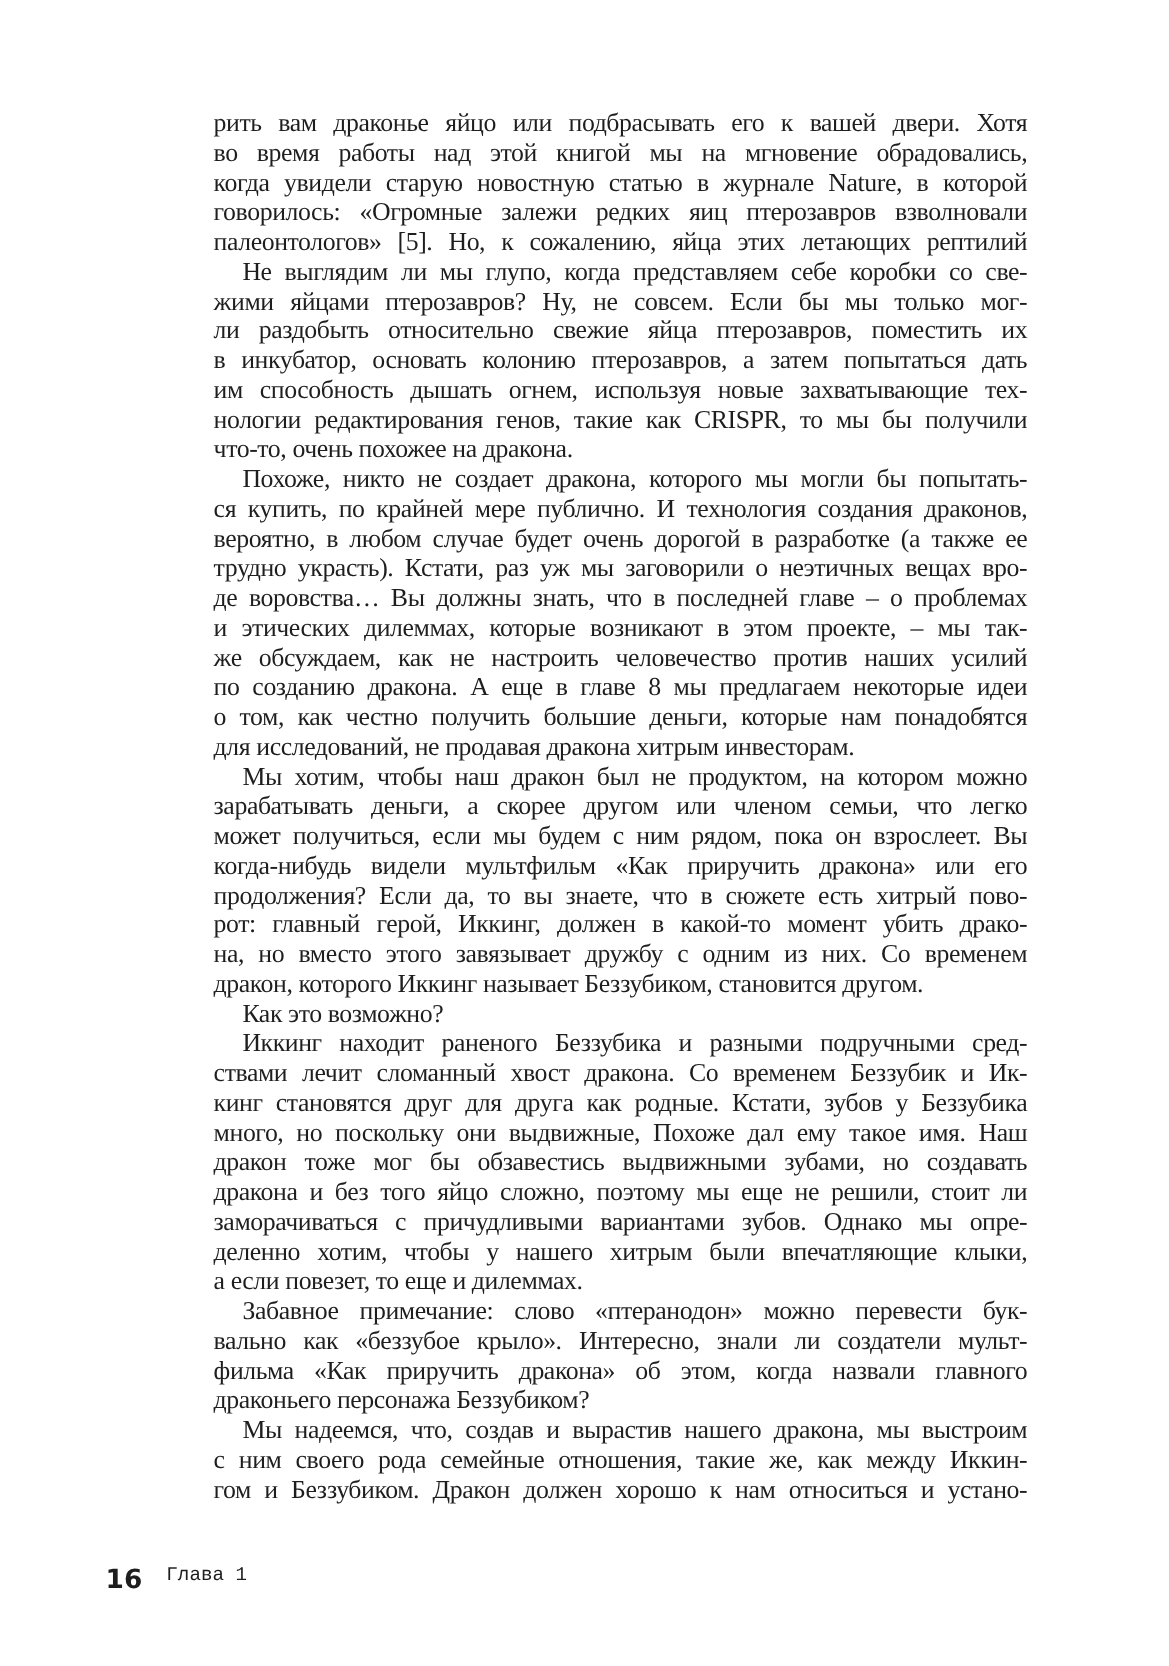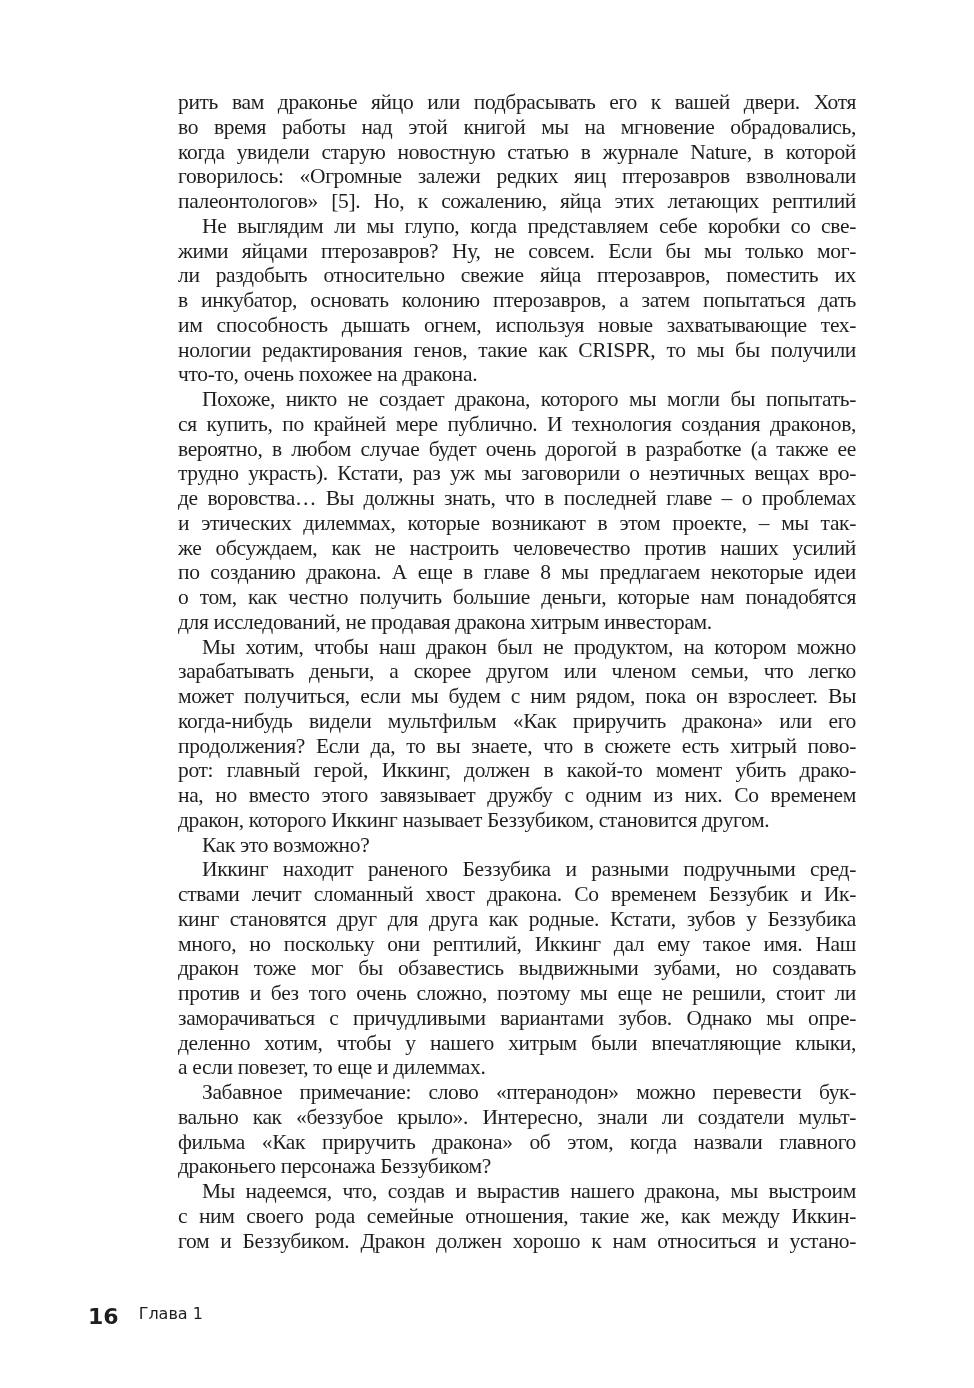--- a/index.html
+++ b/index.html
@@ -16,21 +16,21 @@
     text-align: justify; text-align-last: justify; overflow: visible;
   }
   .line.last { text-align-last: left; }
   .line.indent { padding-left: 24px; }
   .footer {
     position: absolute; left: 88px; top: 1304px;
     font-family: "DejaVu Sans", "Liberation Sans", sans-serif;
     color: #1e1e1e; display: flex; align-items: flex-start;
   }
   .page-num { font-size: 22px; font-weight: bold; margin-right: 20px; }
-  .chapter { font-size: 16px; }
+  .chapter { font-size: 16px; font-family: Liberation Mono, monospace; }
 </style>
 </head>
 <body>
 
 <div class="page">
   <div class="text-block" id="text-block">
       <div>
         <span class="line">рить вам драконье яйцо или подбрасывать его к вашей двери. Хотя</span>
         <span class="line">во время работы над этой книгой мы на мгновение обрадовались,</span>
         <span class="line">когда увидели старую новостную статью в журнале Nature, в которой</span>
@@ -68,23 +68,23 @@
         <span class="line">на, но вместо этого завязывает дружбу с одним из них. Со временем</span>
         <span class="line last">дракон, которого Иккинг называет Беззубиком, становится другом.</span>
       </div>
       <div>
         <span class="line indent last">Как это возможно?</span>
       </div>
       <div>
         <span class="line indent">Иккинг находит раненого Беззубика и разными подручными сред-</span>
         <span class="line">ствами лечит сломанный хвост дракона. Со временем Беззубик и Ик-</span>
         <span class="line">кинг становятся друг для друга как родные. Кстати, зубов у Беззубика</span>
-        <span class="line">много, но поскольку они рептилий, Иккинг дал ему такое имя. Наш</span>
+        <span class="line">много, но поскольку они выдвижные, Похоже дал ему такое имя. Наш</span>
         <span class="line">дракон тоже мог бы обзавестись выдвижными зубами, но создавать</span>
-        <span class="line">против и без того очень сложно, поэтому мы еще не решили, стоит ли</span>
+        <span class="line">дракона и без того яйцо сложно, поэтому мы еще не решили, стоит ли</span>
         <span class="line">заморачиваться с причудливыми вариантами зубов. Однако мы опре-</span>
         <span class="line">деленно хотим, чтобы у нашего хитрым были впечатляющие клыки,</span>
         <span class="line last">а если повезет, то еще и дилеммах.</span>
       </div>
       <div>
         <span class="line indent">Забавное примечание: слово «птеранодон» можно перевести бук-</span>
         <span class="line">вально как «беззубое крыло». Интересно, знали ли создатели мульт-</span>
         <span class="line">фильма «Как приручить дракона» об этом, когда назвали главного</span>
         <span class="line last">драконьего персонажа Беззубиком?</span>
       </div>

